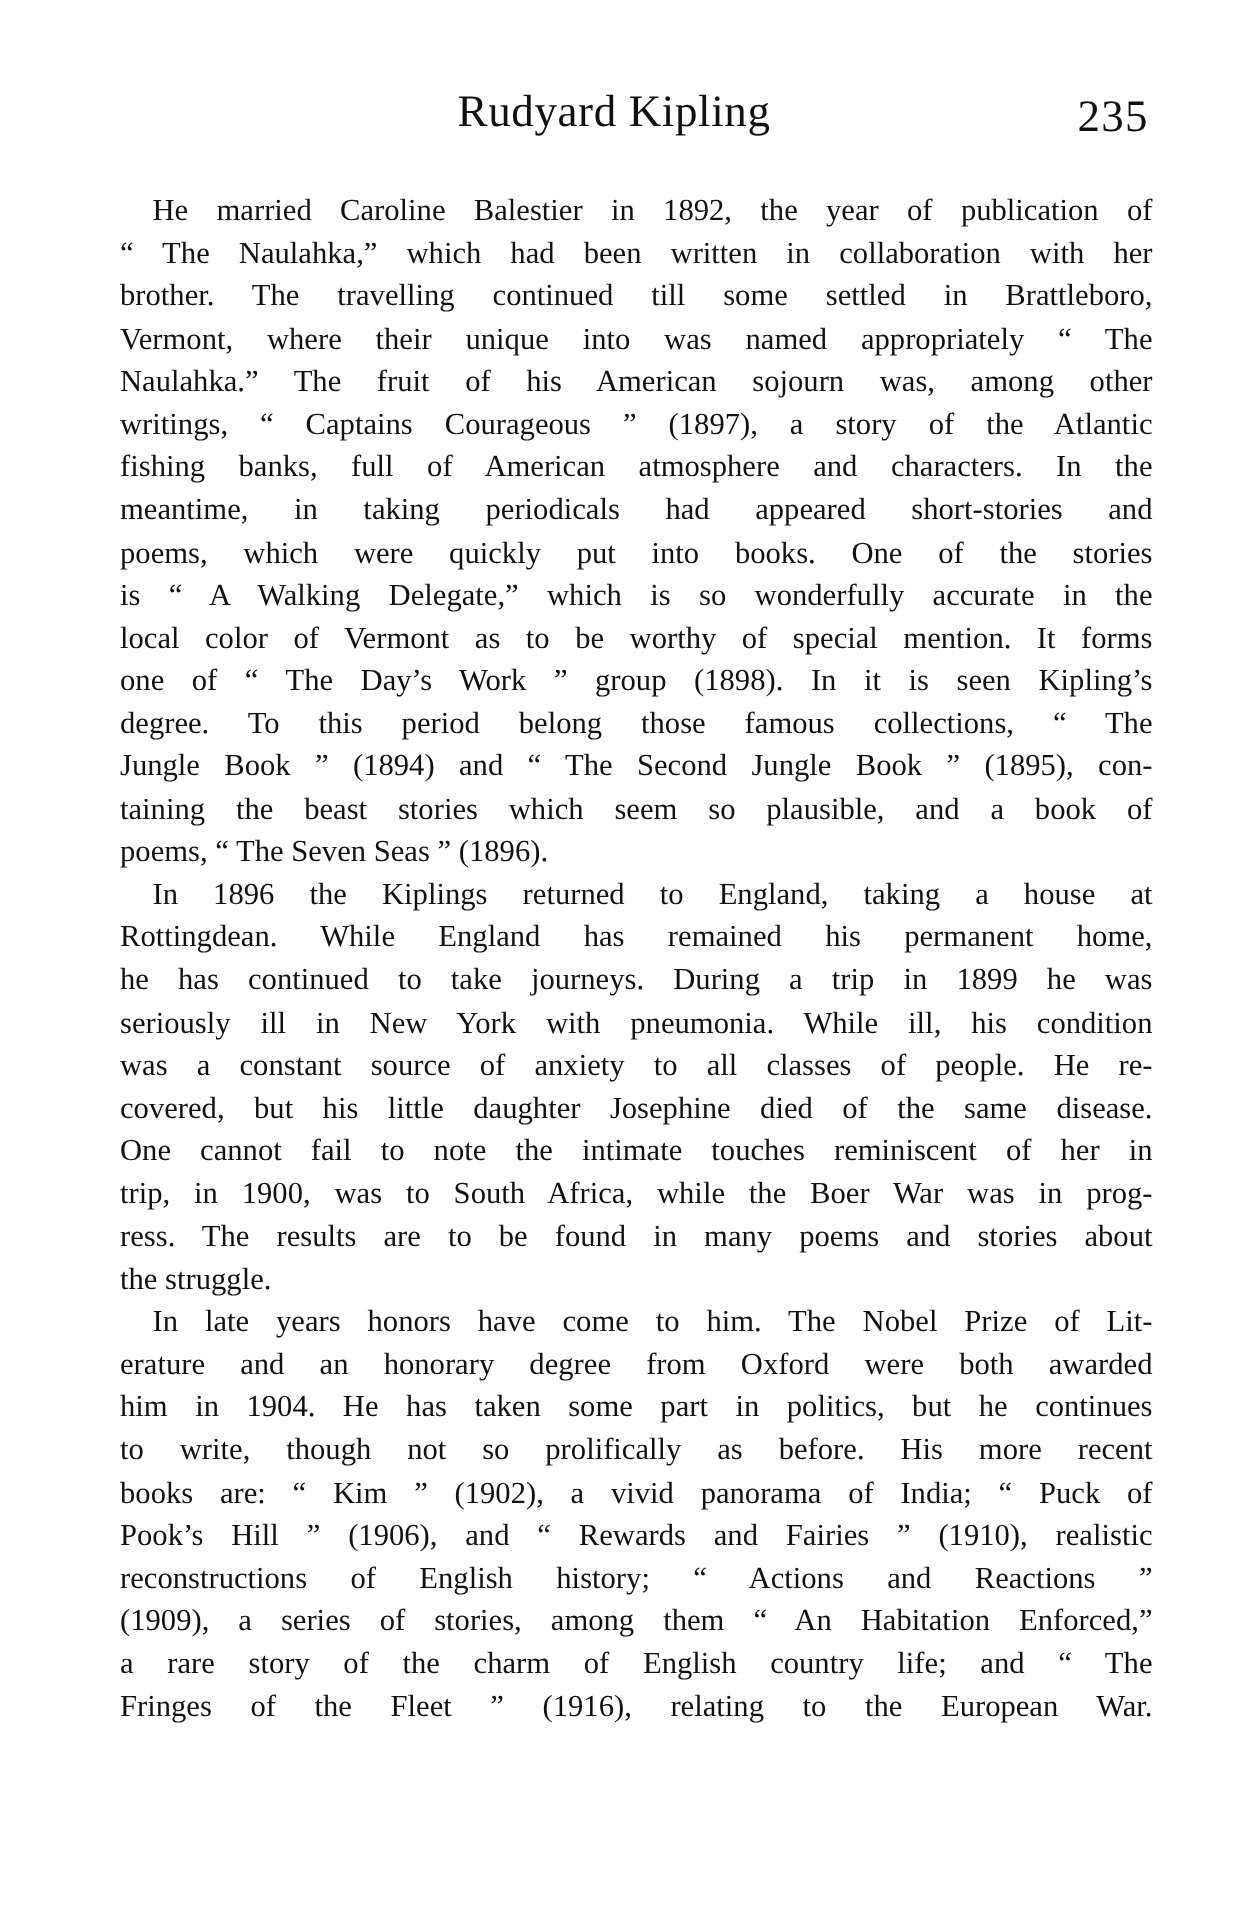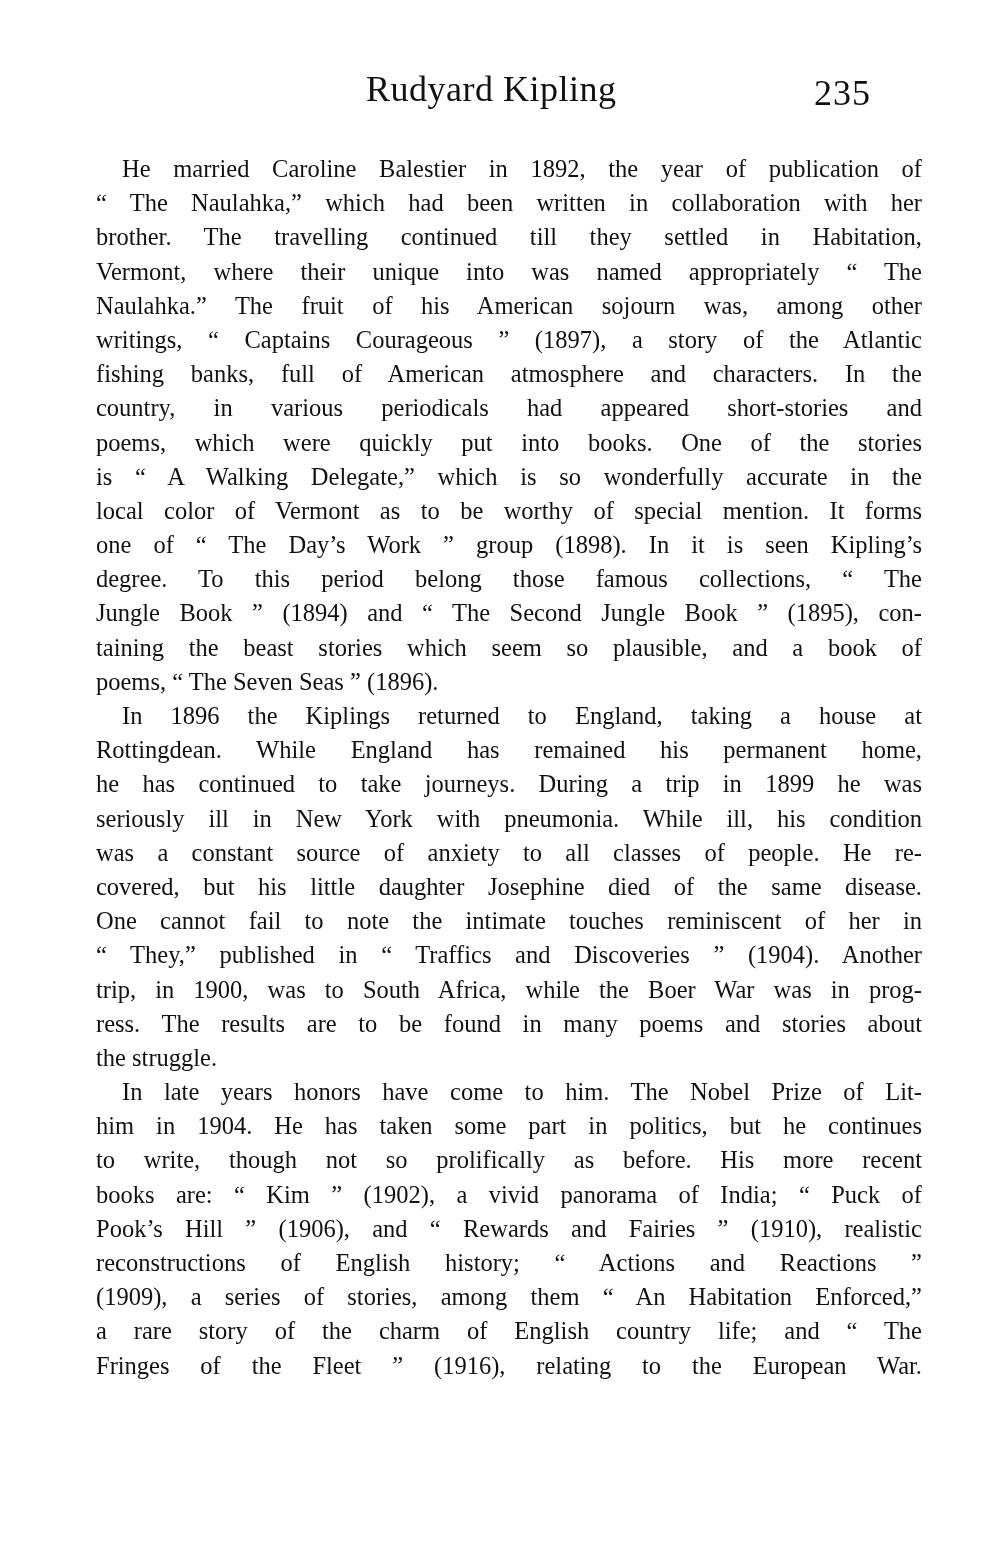--- a/index.html
+++ b/index.html
@@ -1,68 +1,68 @@
 <!DOCTYPE html>
 <html><head>
 <meta charset="utf-8">
 <style>
   html, body { margin: 0; padding: 0; background: #ffffff; }
   body { width: 1000px; height: 1545px; position: relative; overflow: hidden;
          font-family: "Liberation Serif", "DejaVu Serif", serif; color: #111; }
   .header { position: absolute; top: 68px; left: 0; width: 888px; height: 50px; text-align: right; }
   .running-title { position: absolute; left: 366px; top: 0; font-size: 36px; letter-spacing: 0.5px; }
-  .page-number { position: absolute; left: 814px; top: 4px; font-size: 36px; letter-spacing: 1px; }
+  .page-number { position: absolute; left: 862px; top: 4px; font-size: 36px; letter-spacing: 1px; }
   .body-text { position: absolute; left: 96px; top: 152px; width: 826px; }
   .line { display: block; height: 34.2px; line-height: 34.2px; font-size: 24.5px;
           text-align: justify; text-align-last: justify; white-space: nowrap; }
   .line.indent { padding-left: 26px; }
   .line.last { text-align-last: left; }
 </style>
 </head>
 <body>
 
 <div class="header">
   <span class="running-title">Rudyard Kipling</span>
   <span class="page-number">235</span>
 </div>
 
 <div class="body-text">
   <div>
     <span class="line indent">He married Caroline Balestier in 1892, the year of publication of</span>
     <span class="line">“ The Naulahka,” which had been written in collaboration with her</span>
-    <span class="line">brother.  The travelling continued till they settled in Habitation,</span>
+    <span class="line">brother.  The travelling continued till some settled in Brattleboro,</span>
     <span class="line">Vermont, where their unique into was named appropriately “ The</span>
     <span class="line">Naulahka.”  The fruit of his American sojourn was, among other</span>
     <span class="line">writings, “ Captains Courageous ” (1897), a story of the Atlantic</span>
     <span class="line">fishing banks, full of American atmosphere and characters.  In the</span>
-    <span class="line">country, in various periodicals had appeared short-stories and</span>
+    <span class="line">meantime, in taking periodicals had appeared short-stories and</span>
     <span class="line">poems, which were quickly put into books.  One of the stories</span>
     <span class="line">is “ A Walking Delegate,” which is so wonderfully accurate in the</span>
     <span class="line">local color of Vermont as to be worthy of special mention.  It forms</span>
     <span class="line">one of “ The Day’s Work ” group (1898).  In it is seen Kipling’s</span>
     <span class="line">degree.  To this period belong those famous collections, “ The</span>
     <span class="line">Jungle Book ” (1894) and “ The Second Jungle Book ” (1895), con-</span>
     <span class="line">taining the beast stories which seem so plausible, and a book of</span>
     <span class="line last">poems, “ The Seven Seas ” (1896).</span>
   </div>
   <div>
     <span class="line indent">In 1896 the Kiplings returned to England, taking a house at</span>
     <span class="line">Rottingdean.  While England has remained his permanent home,</span>
     <span class="line">he has continued to take journeys.  During a trip in 1899 he was</span>
     <span class="line">seriously ill in New York with pneumonia.  While ill, his condition</span>
     <span class="line">was a constant source of anxiety to all classes of people.  He re-</span>
     <span class="line">covered, but his little daughter Josephine died of the same disease.</span>
     <span class="line">One cannot fail to note the intimate touches reminiscent of her in</span>
-    <span class="line">“ They,” published in “ Traffics and Discoveries ” (1904).  Another</span>
     <span class="line">trip, in 1900, was to South Africa, while the Boer War was in prog-</span>
     <span class="line">ress.  The results are to be found in many poems and stories about</span>
     <span class="line last">the struggle.</span>
   </div>
   <div>
     <span class="line indent">In late years honors have come to him.  The Nobel Prize of Lit-</span>
+    <span class="line">erature and an honorary degree from Oxford were both awarded</span>
     <span class="line">him in 1904.  He has taken some part in politics, but he continues</span>
     <span class="line">to write, though not so prolifically as before.  His more recent</span>
     <span class="line">books are: “ Kim ” (1902), a vivid panorama of India; “ Puck of</span>
     <span class="line">Pook’s Hill ” (1906), and “ Rewards and Fairies ” (1910), realistic</span>
     <span class="line">reconstructions of English history; “ Actions and Reactions ”</span>
     <span class="line">(1909), a series of stories, among them “ An Habitation Enforced,”</span>
     <span class="line">a rare story of the charm of English country life; and “ The</span>
     <span class="line">Fringes of the Fleet ” (1916), relating to the European War.</span>
   </div>
 </div>

